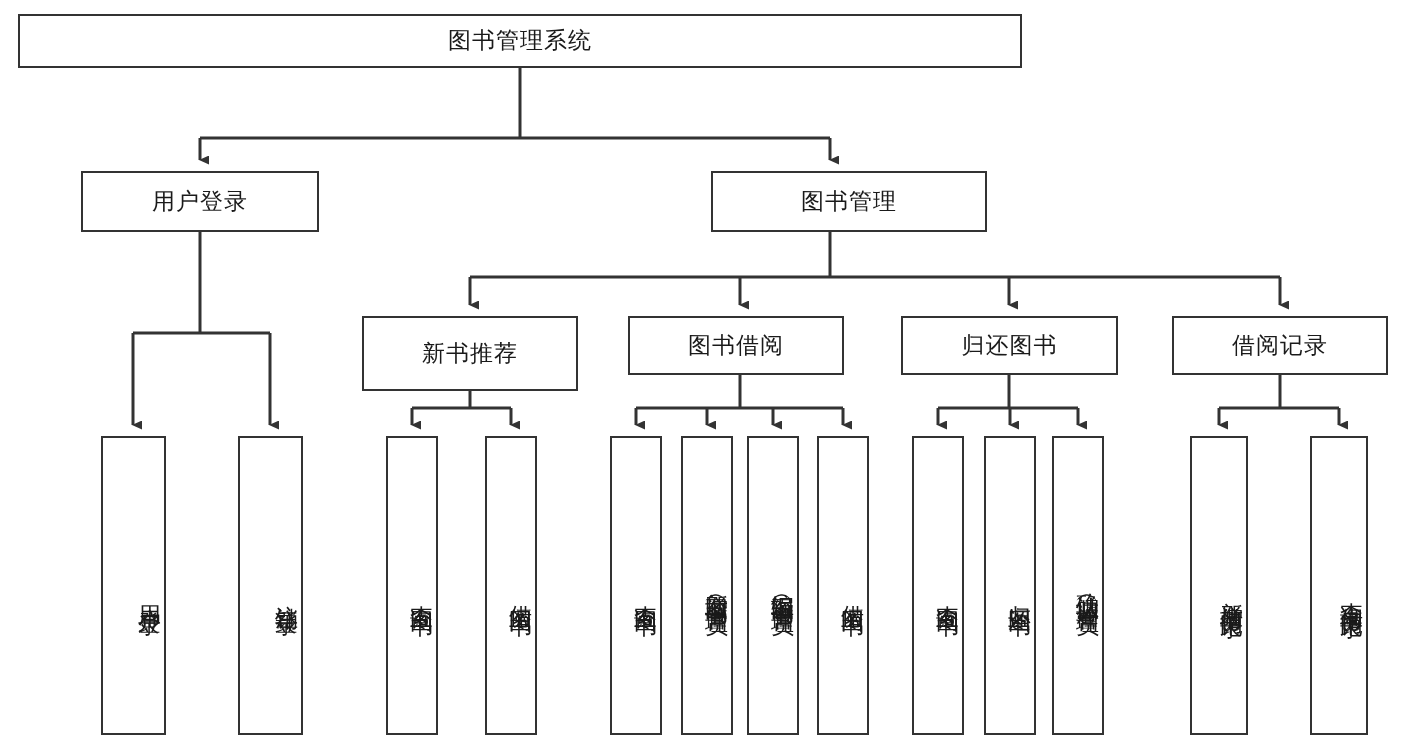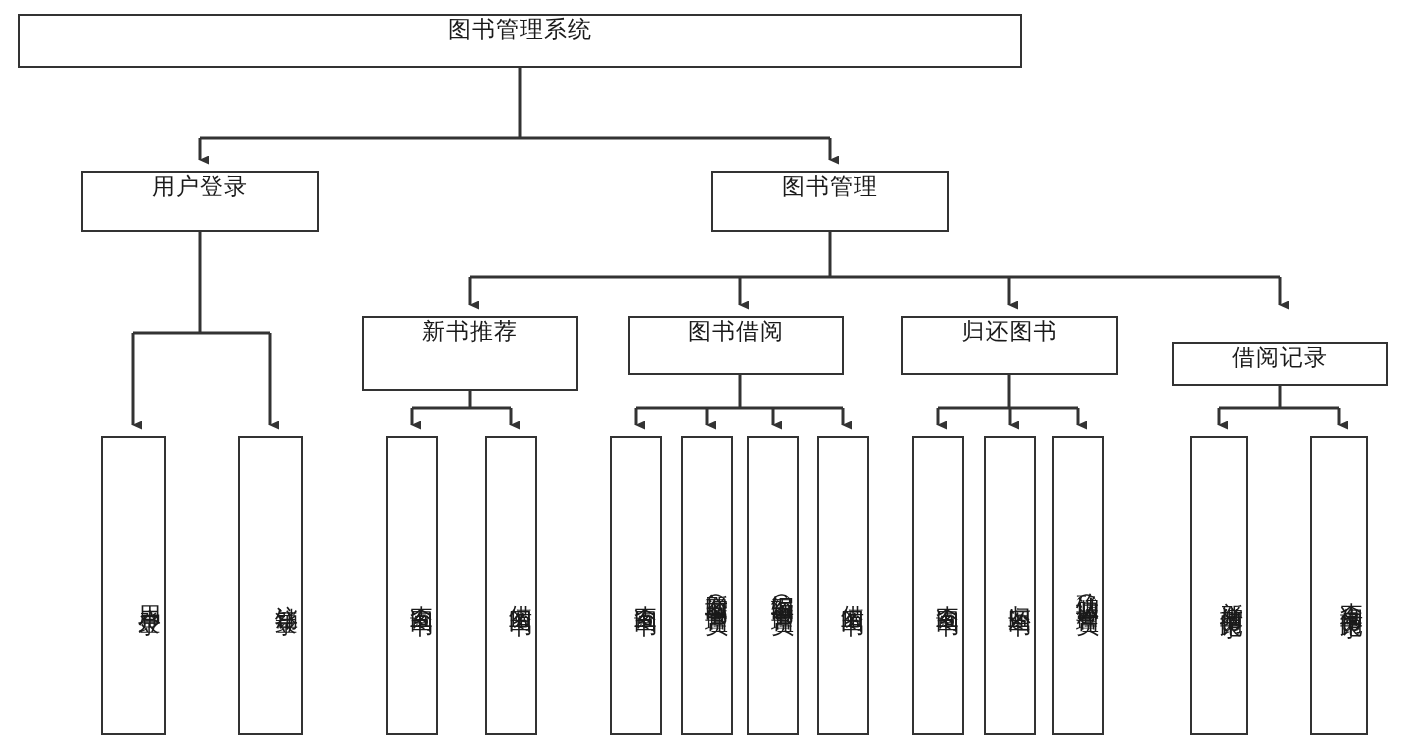--- a/index.html
+++ b/index.html
@@ -26,20 +26,21 @@
     height: 747px;
     pointer-events: none;
   }
   .node {
     position: absolute;
     box-sizing: border-box;
     border: 2px solid #333333;
     background: #ffffff;
     color: #1a1a1a;
     display: flex;
+    align-items: center;
     justify-content: center;
     text-align: center;
   }
   .node.horiz {
     font-size: 23px;
     letter-spacing: 1px;
     line-height: 1.2;
   }
   .node.vert {
     writing-mode: vertical-rl;
@@ -118,34 +119,34 @@
     </g>
   </svg>
 
   <div class="node horiz" style="left:18px; top:14px; width:1004px; height:54px;">
     <span>图书管理系统</span>
   </div>
 
   <div class="node horiz" style="left:81px; top:171px; width:238px; height:61px;">
     <span>用户登录</span>
   </div>
-  <div class="node horiz" style="left:711px; top:171px; width:238px; height:61px;">
+  <div class="node horiz" style="left:711px; top:171px; width:276px; height:61px;">
     <span>图书管理</span>
   </div>
 
   <div class="node horiz" style="left:362px; top:316px; width:216px; height:75px;">
     <span>新书推荐</span>
   </div>
   <div class="node horiz" style="left:628px; top:316px; width:216px; height:59px;">
     <span>图书借阅</span>
   </div>
   <div class="node horiz" style="left:901px; top:316px; width:217px; height:59px;">
     <span>归还图书</span>
   </div>
-  <div class="node horiz" style="left:1172px; top:316px; width:216px; height:44px;margin-top:26px;">
+  <div class="node horiz" style="left:1172px; top:316px; width:216px; height:59px;">
     <span>借阅记录</span>
   </div>
 
   <div class="node vert" style="left:101px; top:436px; width:65px; height:299px;">
     <span>用户登录</span>
   </div>
   <div class="node vert" style="left:238px; top:436px; width:65px; height:299px;">
     <span>注销登录</span>
   </div>
 

